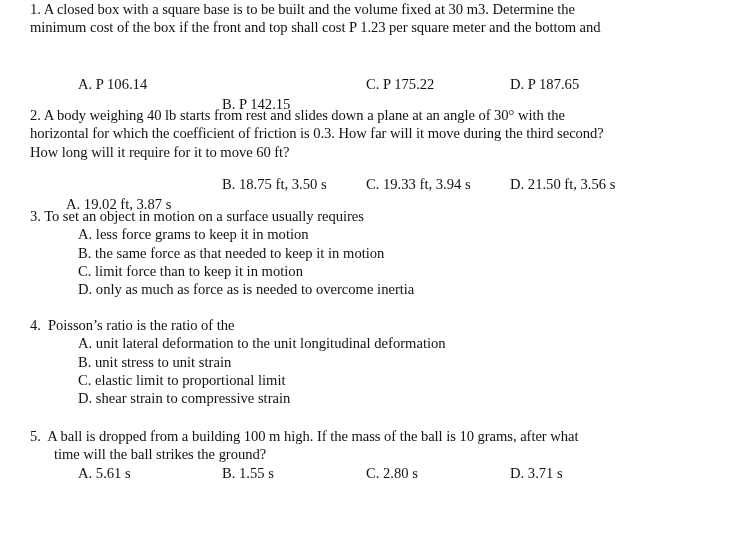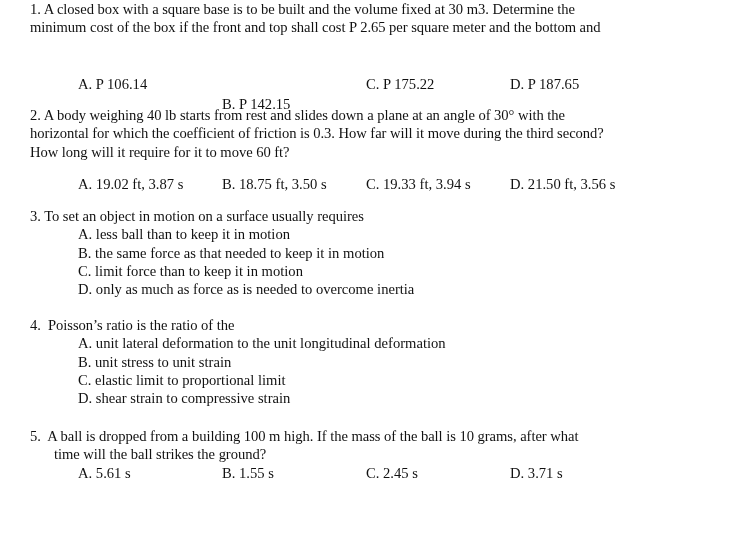--- a/index.html
+++ b/index.html
@@ -48,45 +48,45 @@
     }
     .q5-cont {
       padding-left: 24px;
     }
   </style>
 </head>
 <body>
 
 <div class="block" style="top:0;">
   <p class="para">1. A closed box with a square base is to be built and the volume fixed at 30 m3. Determine the</p>
-  <p class="para">minimum cost of the box if the front and top shall cost P 2.65 per square meter and the bottom and</p>
+  <p class="para">minimum cost of the box if the front and top shall cost P 1.23 per square meter and the bottom and</p>
 </div>
 <div class="choices-row" style="top:75px;">
   <span class="choice-inline" style="left:78px;">A. P 106.14</span>
   <span class="choice-inline" style="left:222px;margin-top:20px;">B. P 142.15</span>
   <span class="choice-inline" style="left:366px;">C. P 175.22</span>
   <span class="choice-inline" style="left:510px;">D. P 187.65</span>
 </div>
 
 <div class="block" style="top:106px;">
   <p class="para">2. A body weighing 40 lb starts from rest and slides down a plane at an angle of 30° with the</p>
   <p class="para">horizontal for which the coefficient of friction is 0.3. How far will it move during the third second?</p>
   <p class="para">How long will it require for it to move 60 ft?</p>
 </div>
 <div class="choices-row" style="top:175px;">
-  <span class="choice-inline" style="left:78px;">A. 19.02 ft, 3.87 s</span>
+  <span class="choice-inline" style="left:66px;margin-top:20px;">A. 19.02 ft, 3.87 s</span>
   <span class="choice-inline" style="left:222px;">B. 18.75 ft, 3.50 s</span>
   <span class="choice-inline" style="left:366px;">C. 19.33 ft, 3.94 s</span>
   <span class="choice-inline" style="left:510px;">D. 21.50 ft, 3.56 s</span>
 </div>
 
 <div class="block" style="top:207px;">
   <p class="para">3. To set an object in motion on a surface usually requires</p>
   <div class="stacked" style="top:18.3px;">
-    <div>A. less ball than to keep it in motion</div>
+    <div>A. less force grams to keep it in motion</div>
     <div>B. the same force as that needed to keep it in motion</div>
     <div>C. limit force than to keep it in motion</div>
     <div>D. only as much as force as is needed to overcome inertia</div>
   </div>
 </div>
 
 <div class="block" style="top:316px;">
   <p class="para" style="white-space:pre;">4.  Poisson’s ratio is the ratio of the</p>
   <div class="stacked" style="top:18.3px;">
     <div>A. unit lateral deformation to the unit longitudinal deformation</div>
@@ -96,15 +96,15 @@
   </div>
 </div>
 
 <div class="block" style="top:427px;">
   <p class="para" style="white-space:pre;">5.  A ball is dropped from a building 100 m high. If the mass of the ball is 10 grams, after what</p>
   <p class="para q5-cont">time will the ball strikes the ground?</p>
 </div>
 <div class="choices-row" style="top:464px;">
   <span class="choice-inline" style="left:78px;">A. 5.61 s</span>
   <span class="choice-inline" style="left:222px;">B. 1.55 s</span>
-  <span class="choice-inline" style="left:366px;">C. 2.45 s</span>
+  <span class="choice-inline" style="left:366px;">C. 2.80 s</span>
   <span class="choice-inline" style="left:510px;">D. 3.71 s</span>
 </div>
 
 </body></html>

